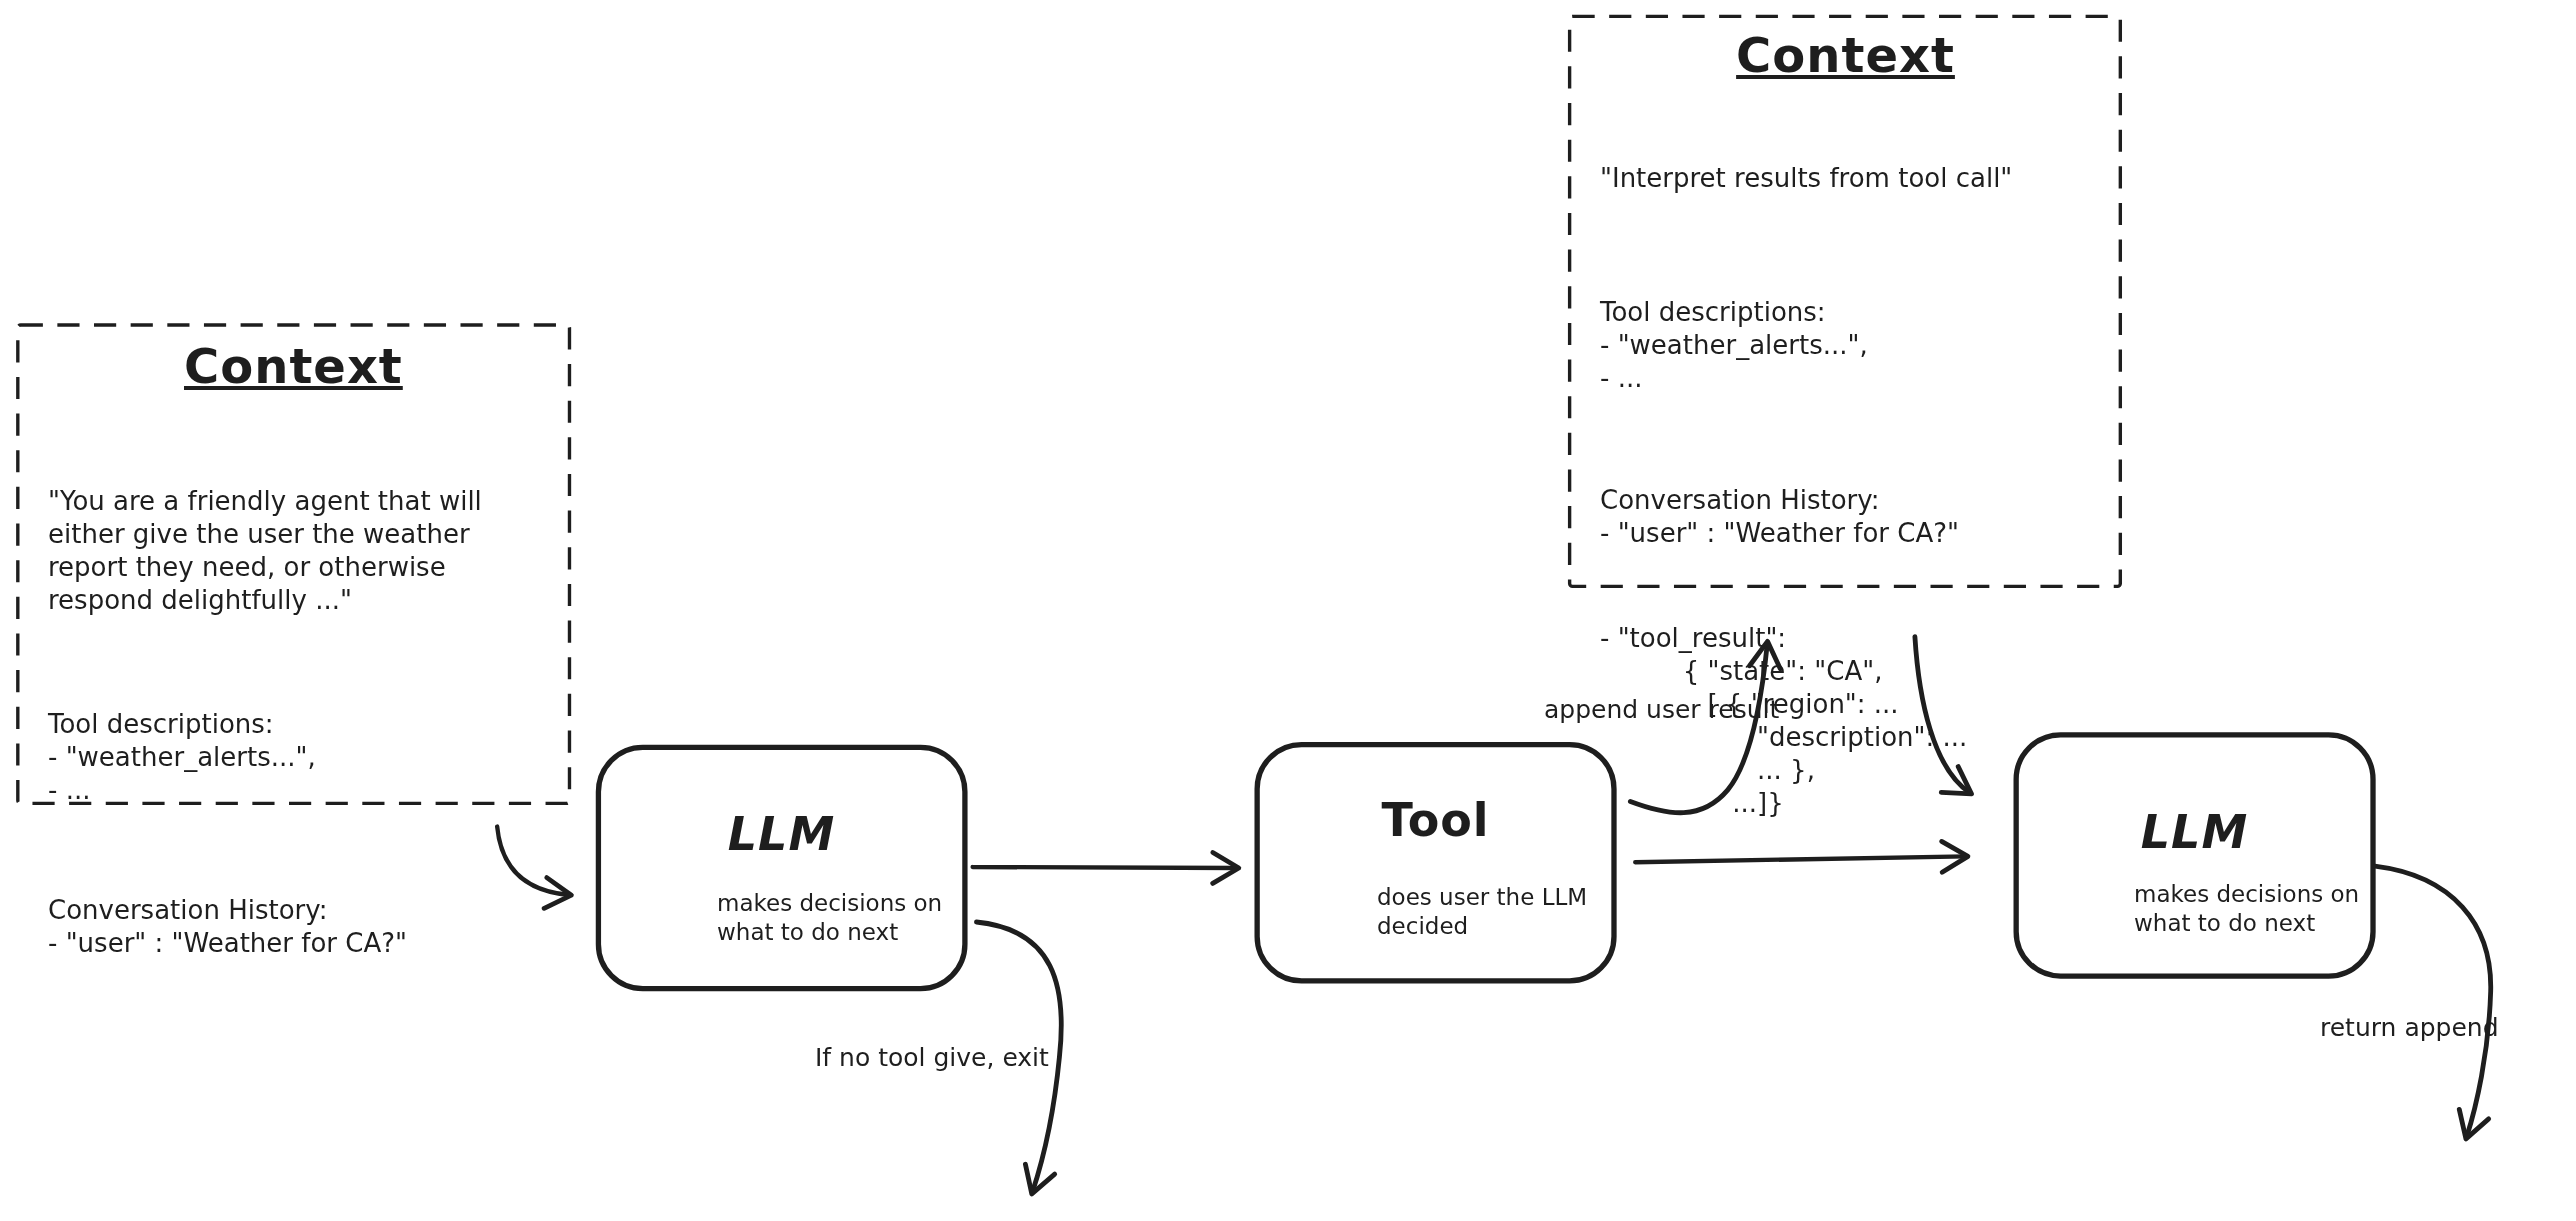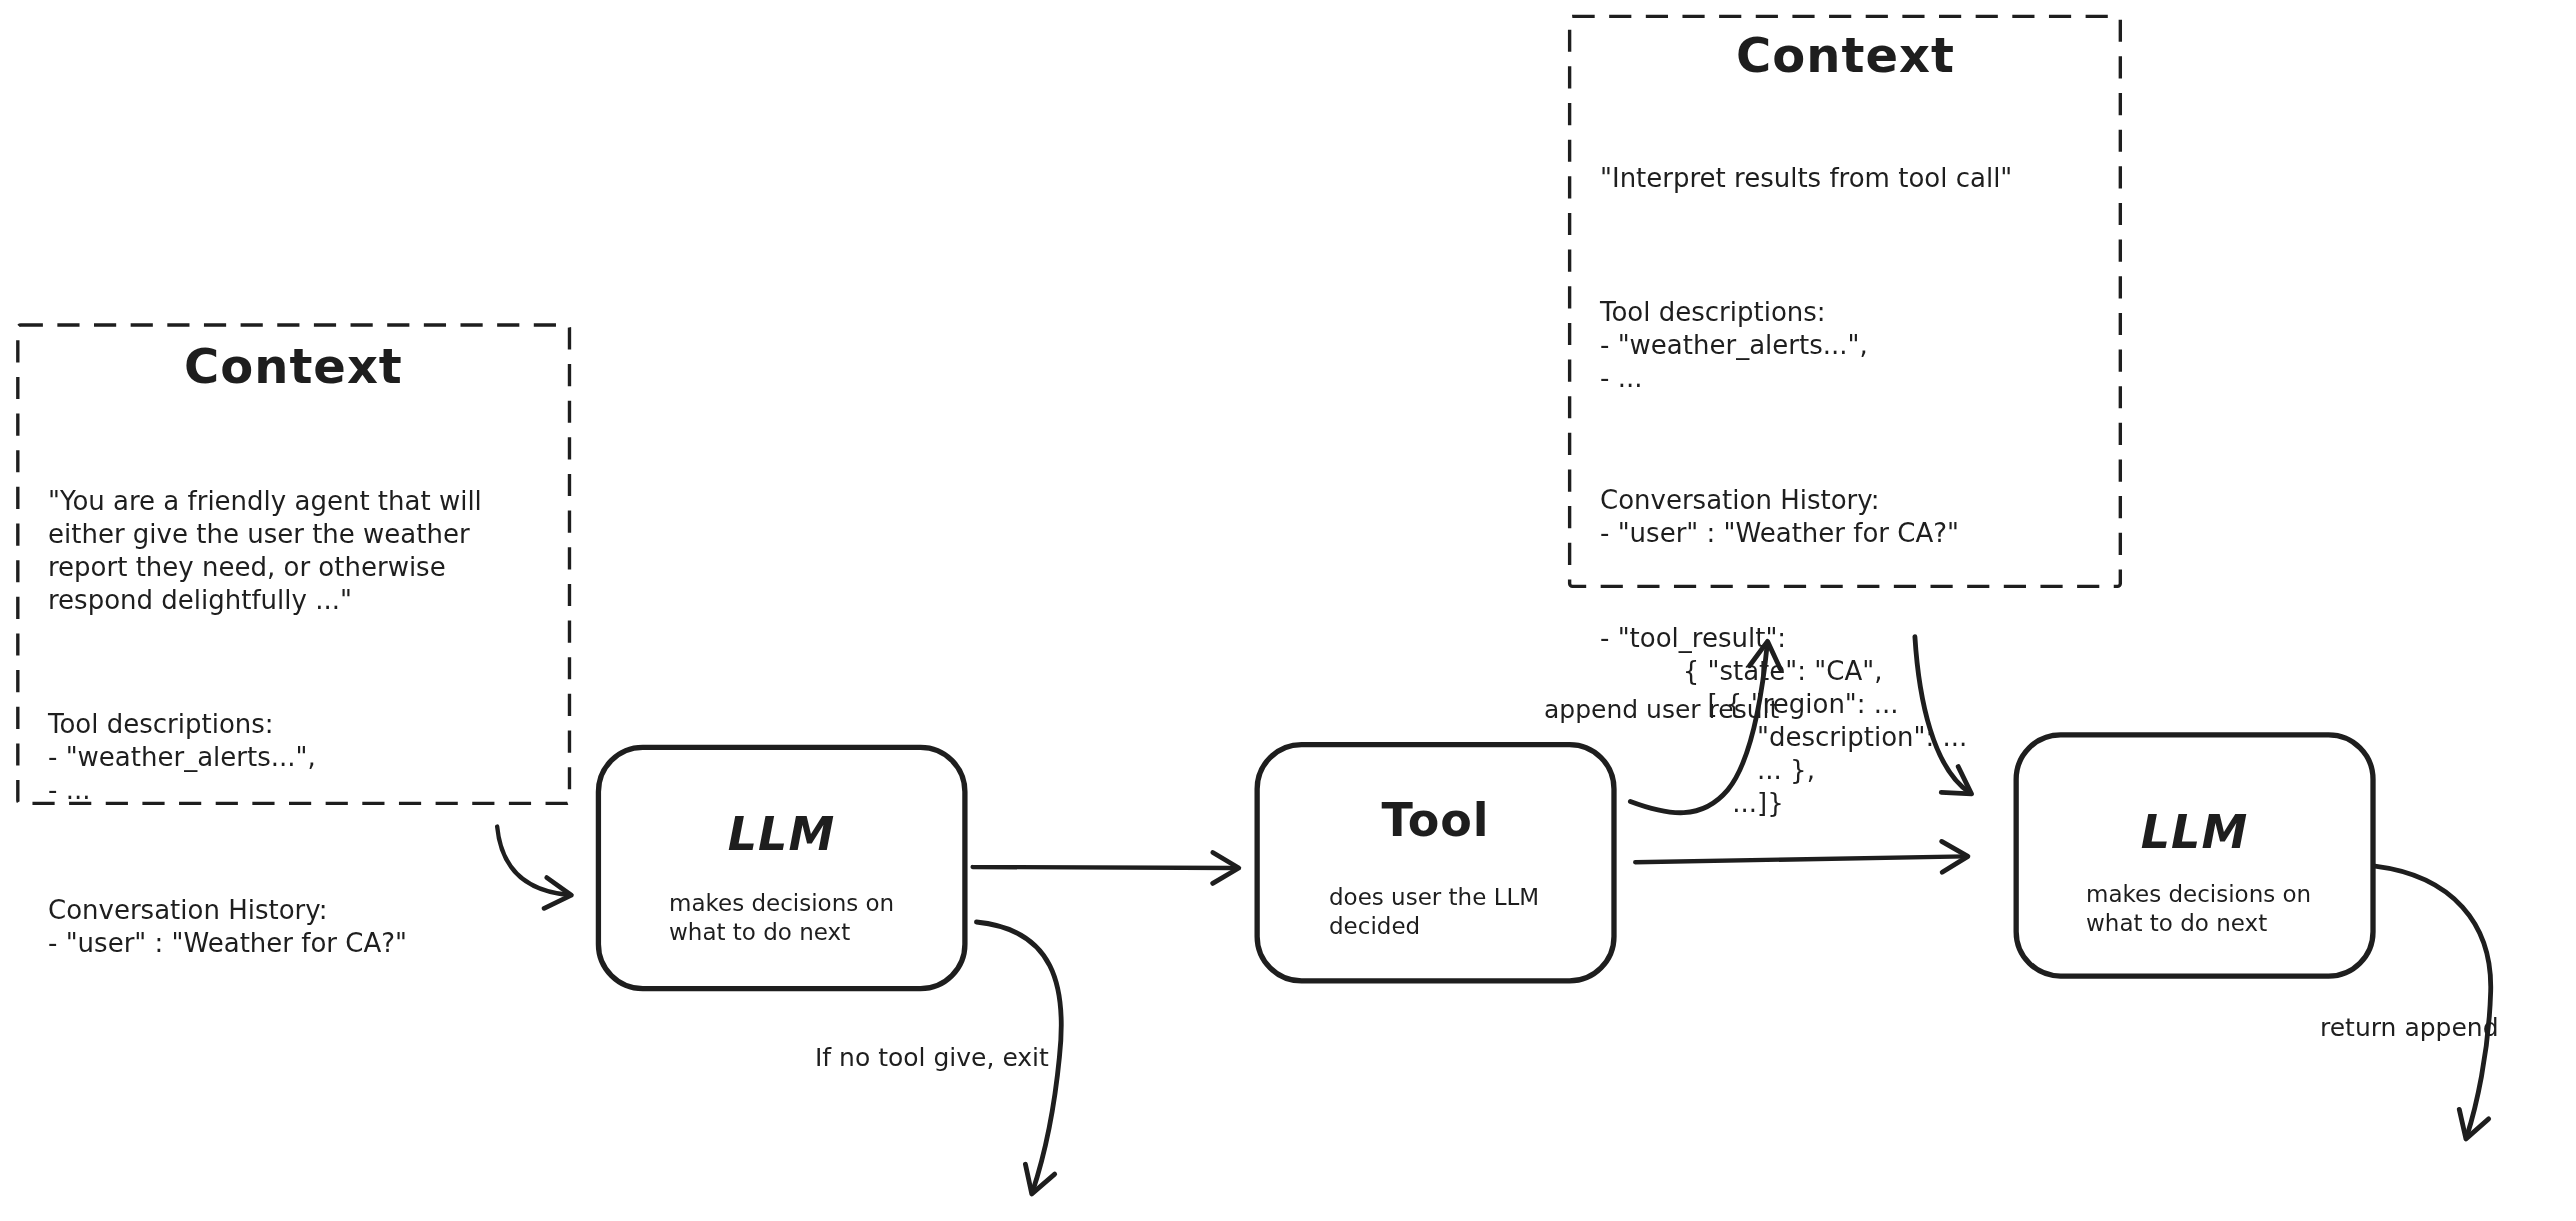--- a/index.html
+++ b/index.html
@@ -16,29 +16,30 @@
     position: absolute;
     left: 0; top: 0;
     width: 2576px; height: 1221px;
   }
   .txt { position: absolute; white-space: pre-wrap; }
   .box-title {
     font-size: 48px;
     font-weight: bold;
     text-align: center;
     letter-spacing: 1px;
+    text-decoration: underline;
   }
   .node-title {
     font-size: 46px;
     font-weight: bold;
     text-align: center;
     letter-spacing: 1px;
   }
   .node-title.slant { font-style: italic; }
-  .node-sub { font-size: 23px; line-height: 29px; }
+  .node-sub { font-size: 23px; line-height: 29px; margin-left: 48px; }
   .ctx-body { font-size: 26px; line-height: 33px; }
   .ctx-body .para { margin: 0; }
   .mb26 { margin-bottom: 25px !important; }
   .mb22 { margin-bottom: 21px !important; }
   .mb36 { margin-bottom: 35px !important; }
   .mb24 { margin-bottom: 23px !important; }
   .mb6  { margin-bottom: 5.8px  !important; }
   .edge-label { font-size: 25px; }
 </style>
 </head>

